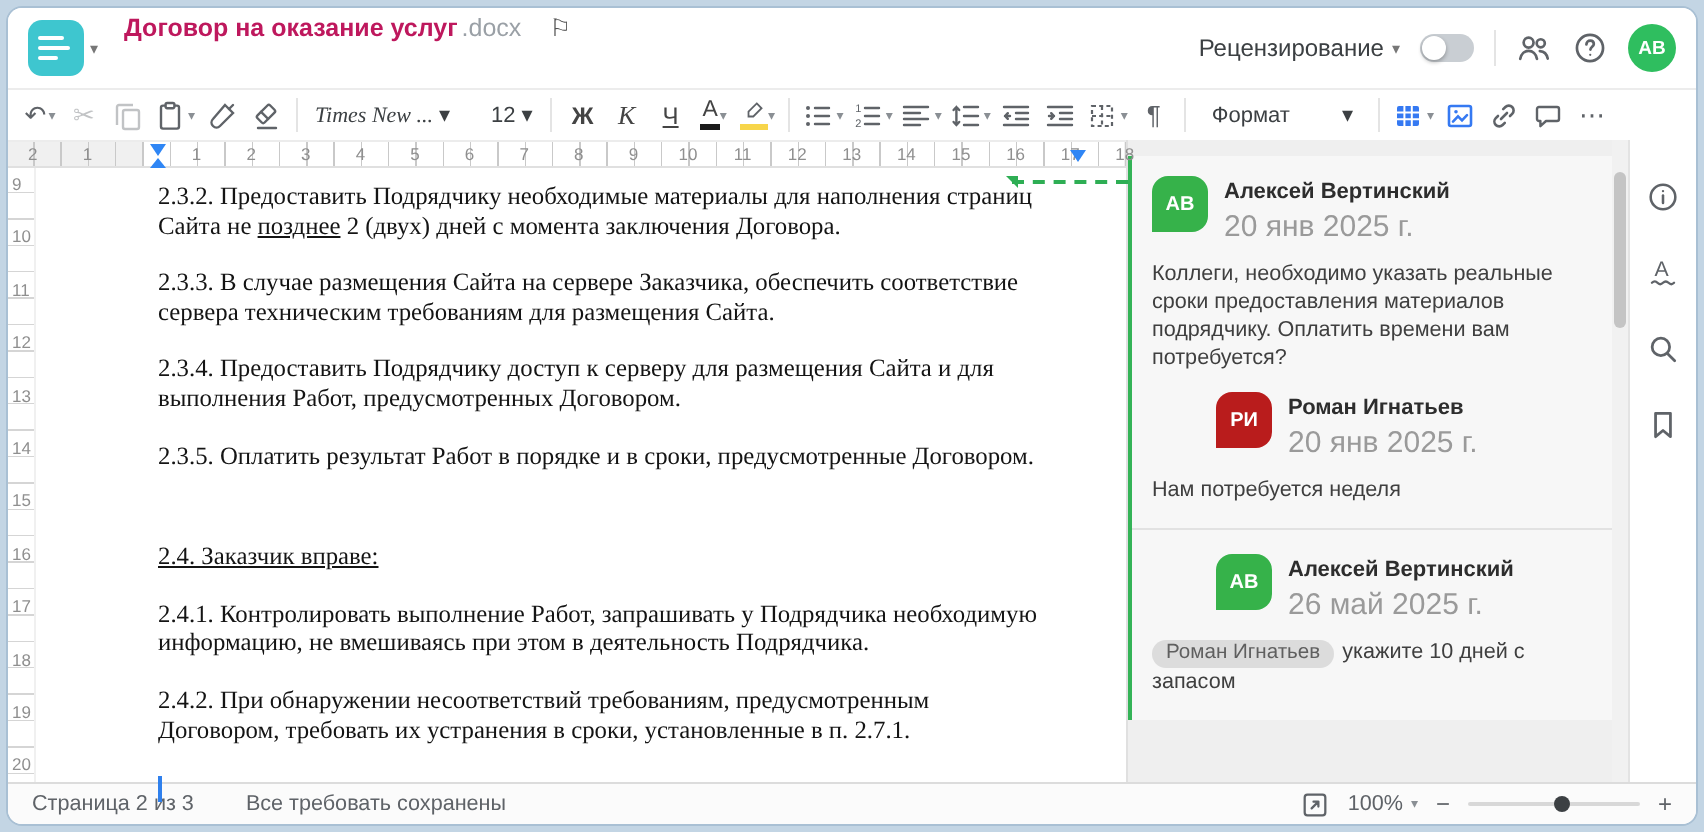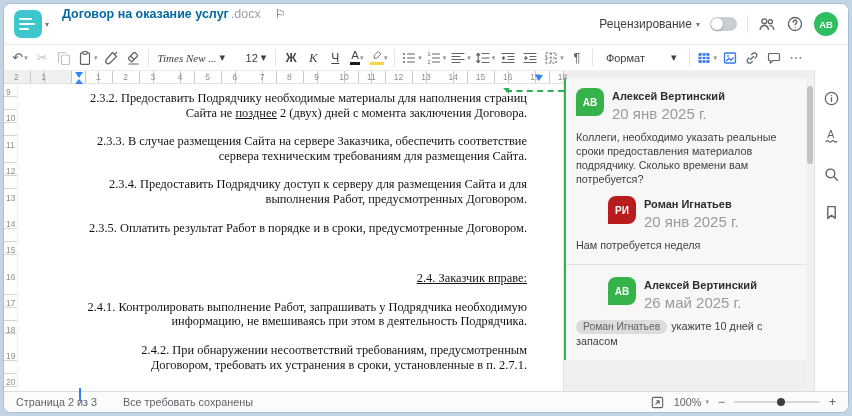--- a/index.html
+++ b/index.html
@@ -10,21 +10,21 @@
   
   .header { position:relative; height:40px; background:#fff; flex:none; }
   .logo-wrap { position:absolute; left:10px; top:6px; display:flex; align-items:center; gap:3px; }
   .logo { width:28px; height:28px; border-radius:7px; background:#3ec6cf; display:flex; flex-direction:column; justify-content:center; gap:2.5px; padding-left:5px; }
   .logo i { display:block; height:2.6px; background:#fff; border-radius:2px; }
   .logo i:nth-child(1){ width:13px; }
   .logo i:nth-child(2){ width:16px; }
   .logo i:nth-child(3){ width:10px; }
   .logo-caret { font-size:8px; color:#777; font-style:normal; }
   .title-row { position:absolute; left:58px; top:3px; display:flex; align-items:baseline; gap:2px; }
-  .doc-title { font-size:12.5px; font-weight:bold; color:#0369a1; }
+  .doc-title { font-size:12.5px; font-weight:bold; color:#be185d; }
   .doc-ext { font-size:12.5px; color:#9aa0a6; }
   .flag { font-size:12px; color:#444; margin-left:12px; }
   .menu-row { position:absolute; left:58px; top:21px; display:flex; gap:16px; }
   .menu-row span { font-size:11.5px; color:#3c4043; cursor:default; }
   .header-right { position:absolute; right:10px; top:0; height:40px; display:flex; align-items:center; gap:10px; }
   .review { display:flex; align-items:center; gap:4px; font-size:12px; color:#3c4043; }
   .review .caret{ font-size:8px; color:#777; }
   .toggle { width:27px; height:14px; border-radius:8px; background:#c9ced3; position:relative; }
   .toggle .knob { position:absolute; left:1px; top:1px; width:12px; height:12px; border-radius:50%; background:#fff; box-shadow:0 1px 2px rgba(0,0,0,.3); }
   .hdr-div { width:1px; height:18px; background:#e4e4e4; }
@@ -63,21 +63,21 @@
   .m-first { left:71px; top:1px; border-left:4.5px solid transparent; border-right:4.5px solid transparent; border-top:6px solid #2f86f5; }
   .m-left { left:71px; top:8px; border-left:4.5px solid transparent; border-right:4.5px solid transparent; border-bottom:5px solid #2f86f5; }
   .m-right { left:531px; top:4px; border-left:4.5px solid transparent; border-right:4.5px solid transparent; border-top:6px solid #2f86f5; }
 
   
   .doc-wrap { flex:1; display:flex; min-height:0; background:#fff; position:relative; }
   .ruler-v { width:14px; flex:none; position:relative; border-right:1px solid #f0f0f0;
     background:repeating-linear-gradient(180deg, transparent 0 11.9px, #d5d5d5 11.9px 12.6px, transparent 12.6px 13.2px); }
   .rv-num { position:absolute; left:2px; font-size:8.5px; color:#8f8f8f; background:transparent; }
   .page { flex:1; position:relative; padding:7px 36px 0 61px; font-family:"Liberation Serif", serif; font-size:12.4px; line-height:14.6px; color:#141414; }
-  .doc-p { margin:0 0 14px 0;text-align:right; }
+  .doc-p { margin:0 0 14px 0; }
   .doc-paras p:nth-of-type(4) { margin-top:36px;text-decoration:underline; }
   .commented-word { text-decoration:underline; }
   .comment-anchor { position:absolute; top:6px; left:488px; right:-1px; border-top:2px dashed #2eae54; }
   .comment-anchor::before { content:""; position:absolute; left:-3px; top:-4px; border-left:6px solid transparent; border-top:6px solid #2eae54; }
   .cursor-line { height:15px; }
   .text-cursor { display:inline-block; width:2px; height:13px; background:#2f80ed; vertical-align:middle; }
 
   
   .comments-panel { width:243px; flex:none; background:#efefef; border-left:1px solid #e0e0e0; padding-top:8px; overflow:hidden; }
   .thread { background:#f7f7f7; border-left:2px solid #34b357; padding:10px 10px 12px 10px; }
@@ -339,21 +339,21 @@
       <div class="thread">
 
         <div class="comment">
           <div class="c-head">
             <div class="avatar green">АВ</div>
             <div>
               <div class="c-name">Алексей Вертинский</div>
               <div class="c-date">20 янв 2025 г.</div>
             </div>
           </div>
-          <div class="c-body">Коллеги, необходимо указать реальные сроки предоставления материалов подрядчику. Сколько времени вам потребуется?</div>
+          <div class="c-body">Коллеги, необходимо указать реальные сроки предоставления материалов подрядчику. Оплатить времени вам потребуется?</div>
         </div>
 
         <div class="comment reply">
           <div class="c-head">
             <div class="avatar blue">РИ</div>
             <div>
               <div class="c-name">Роман Игнатьев</div>
               <div class="c-date">20 янв 2025 г.</div>
             </div>
           </div>

